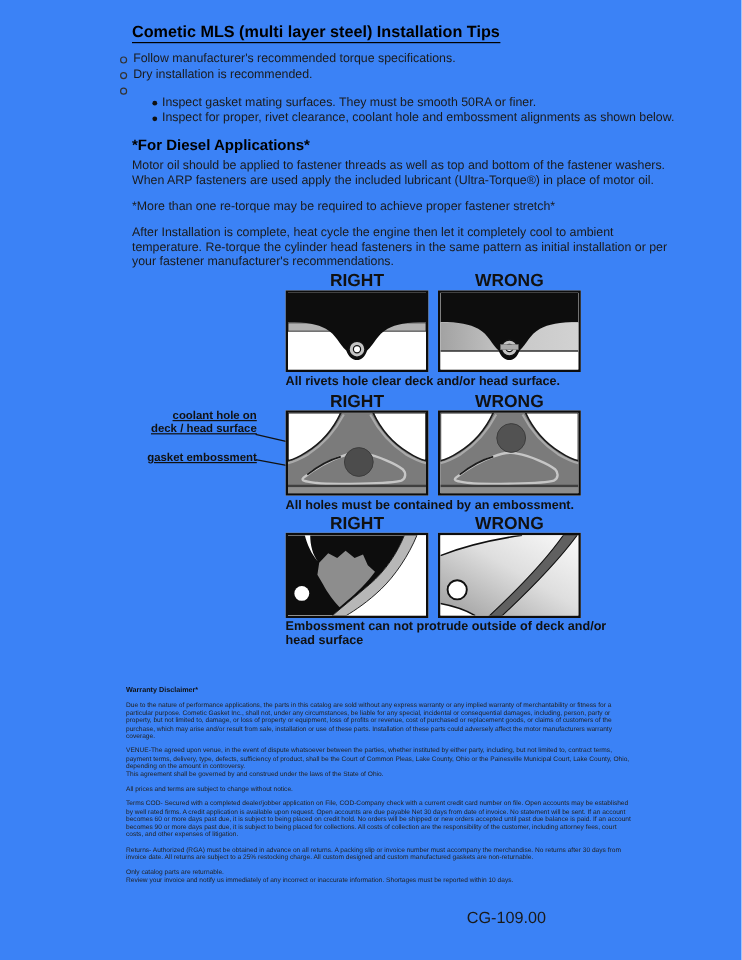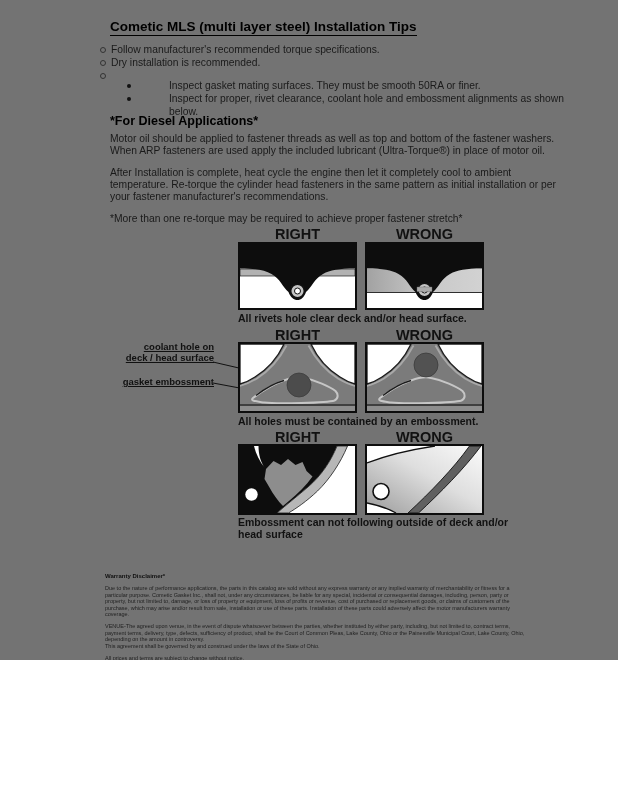--- a/index.html
+++ b/index.html
@@ -1,24 +1,24 @@
 <!DOCTYPE html>
 <html><head>
 <meta charset="utf-8">
 <style>
   html,body { margin:0; padding:0; background:#fff; }
-  .page { position:relative; width:618px; height:660px; background:#737373;
+  .page { position:relative; width:618px; height:800px; background:#3b82f6;
           font-family:"Liberation Sans", sans-serif; color:#1a1a1a; overflow:hidden; }
 
   .title { position:absolute; left:110px; top:19px; font-size:13.5px; font-weight:bold;
            color:#000; border-bottom:1.6px solid #000; padding-bottom:1px; }
 
   .bullets { position:absolute; left:100px; top:43px; width:478px; font-size:10.3px; line-height:13px; }
   .b-row { display:flex; }
-  .b-row.sub { margin-left:27px;gap:34px; }
+  .b-row.sub { margin-left:27px; }
   .marker-o { width:4px; height:4px; border:1px solid #333; border-radius:50%; margin:4px 5px 0 0; flex:none; }
   .marker-dot { width:4px; height:4px; background:#111; border-radius:50%; margin:4.5px 4px 0 0; flex:none; }
 
   .diesel { position:absolute; left:110px; top:114px; width:452px; }
   .diesel h2 { font-size:12.5px; font-weight:bold; margin:0 0 5px 0; color:#000; }
   .diesel p { font-size:10.3px; line-height:12px; margin:0 0 10px 0; }
 
   .dlabel { position:absolute; width:119px; text-align:center; font-size:14.5px; font-weight:bold; color:#111; }
   .dbox { position:absolute; width:119px; border:2px solid #0d0d0d; background:#fff; box-sizing:border-box; }
   .dbox svg { display:block; }
@@ -59,22 +59,22 @@
     </div>
     <div class="b-row sub">
       <span class="marker-dot"></span>
       <span>Inspect for proper, rivet clearance, coolant hole and embossment alignments as shown below.</span>
     </div>
   </div>
 
   <div class="diesel">
     <h2>*For Diesel Applications*</h2>
     <p>Motor oil should be applied to fastener threads as well as top and bottom of the fastener washers. When ARP fasteners are used apply the included lubricant (Ultra-Torque®) in place of motor oil.</p>
+    <p>*More than one re-torque may be required to achieve proper fastener stretch*</p>
     <p>After Installation is complete, heat cycle the engine then let it completely cool to ambient temperature. Re-torque the cylinder head fasteners in the same pattern as initial installation or per your fastener manufacturer's recommendations.</p>
-    <p>*More than one re-torque may be required to achieve proper fastener stretch*</p>
   </div>
 
   <div class="dlabel" style="left:238px; top:226px;">RIGHT</div>
   <div class="dlabel" style="left:365px; top:226px;">WRONG</div>
 
   <div class="dbox" style="left:238px; top:242px; height:68px;">
     <svg width="115" height="64" viewBox="0 0 115 64">
       <rect width="115" height="64" fill="#ffffff"></rect>
       <path d="M0,25 L31,25 C35,27 38,29 41,32 L0,32 Z" fill="#b2b2b2" stroke="#1a1a1a" stroke-width="0.7"></path>
       <path d="M115,25 L84,25 C80,27 77,29 74,32 L115,32 Z" fill="#b2b2b2" stroke="#1a1a1a" stroke-width="0.7"></path>
@@ -177,21 +177,21 @@
       <rect width="115" height="67" fill="url(#g3)"></rect>
       <path d="M0,0 L68,0 C44,3.5 20,9 0,17 Z" fill="#ffffff"></path>
       <path d="M68,0 C44,3.5 20,9 0,17" fill="none" stroke="#111" stroke-width="1.3"></path>
       <path d="M0,57 C11,59 21,62.5 29,67 L0,67 Z" fill="#ffffff"></path>
       <path d="M0,57 C11,59 21,62.5 29,67" fill="none" stroke="#111" stroke-width="1.3"></path>
       <path d="M102.5,0 L114,0 C97,23 73,47 51.5,67 L41,67 C63,46.5 86.5,22.5 102.5,0 Z" fill="#606060" stroke="#111" stroke-width="0.9"></path>
       <circle cx="14" cy="45.5" r="8" fill="#ffffff" stroke="#111" stroke-width="1.6"></circle>
     </svg>
   </div>
 
-  <div class="dcaption" style="left:238px; top:517px; width:272px;">Embossment can not following outside of deck and/or head surface</div>
+  <div class="dcaption" style="left:238px; top:517px; width:272px;">Embossment can not protrude outside of deck and/or head surface</div>
 
   <div class="warranty">
     <h3>Warranty Disclaimer*</h3>
     <p>Due to the nature of performance applications, the parts in this catalog are sold without any express warranty or any implied warranty of merchantability or fitness for a particular purpose.  Cometic Gasket Inc., shall not, under any circumstances, be liable for any special, incidental or consequential damages, including, person, party or property, but not limited to, damage, or loss of property or equipment, loss of profits or revenue, cost of purchased or replacement goods, or claims of customers of the purchase, which may arise and/or result from sale, installation or use of these parts.  Installation of these parts could adversely affect the motor manufacturers warranty coverage.</p>
     <p class="tight">VENUE-The agreed upon venue, in the event of dispute whatsoever between the parties, whether instituted by either party, including, but not limited to, contract terms, payment terms, delivery, type, defects, sufficiency of product, shall be the Court of Common Pleas, Lake County, Ohio or the Painesville Municipal Court, Lake County, Ohio, depending on the amount in controversy.</p>
     <p>This agreement shall be governed by and construed under the laws of the State of Ohio.</p>
     <p>All prices and terms are subject to change without notice.</p>
     <p>Terms COD- Secured with a completed dealer/jobber application on File, COD-Company check with a current credit card number on file.  Open accounts may be established by well rated firms.  A credit application is available upon request.  Open accounts are due payable Net 30 days from date of invoice.  No statement will be sent.  If an account becomes 60 or more days past due, it is subject to being placed on credit hold.  No orders will be shipped or new orders accepted until past due balance is paid.  If an account becomes 90 or more days past due, it is subject to being placed for collections.  All costs of collection are the responsibility of the customer, including attorney fees, court costs, and other expenses of litigation.</p>
     <p>Returns- Authorized (RGA) must be obtained in advance on all returns.  A packing slip or invoice number must accompany the merchandise.  No returns after 30 days from invoice date.  All returns are subject to a 25% restocking charge.  All custom designed and custom manufactured gaskets are non-returnable.</p>
     <p class="tight">Only catalog parts are returnable.</p>

